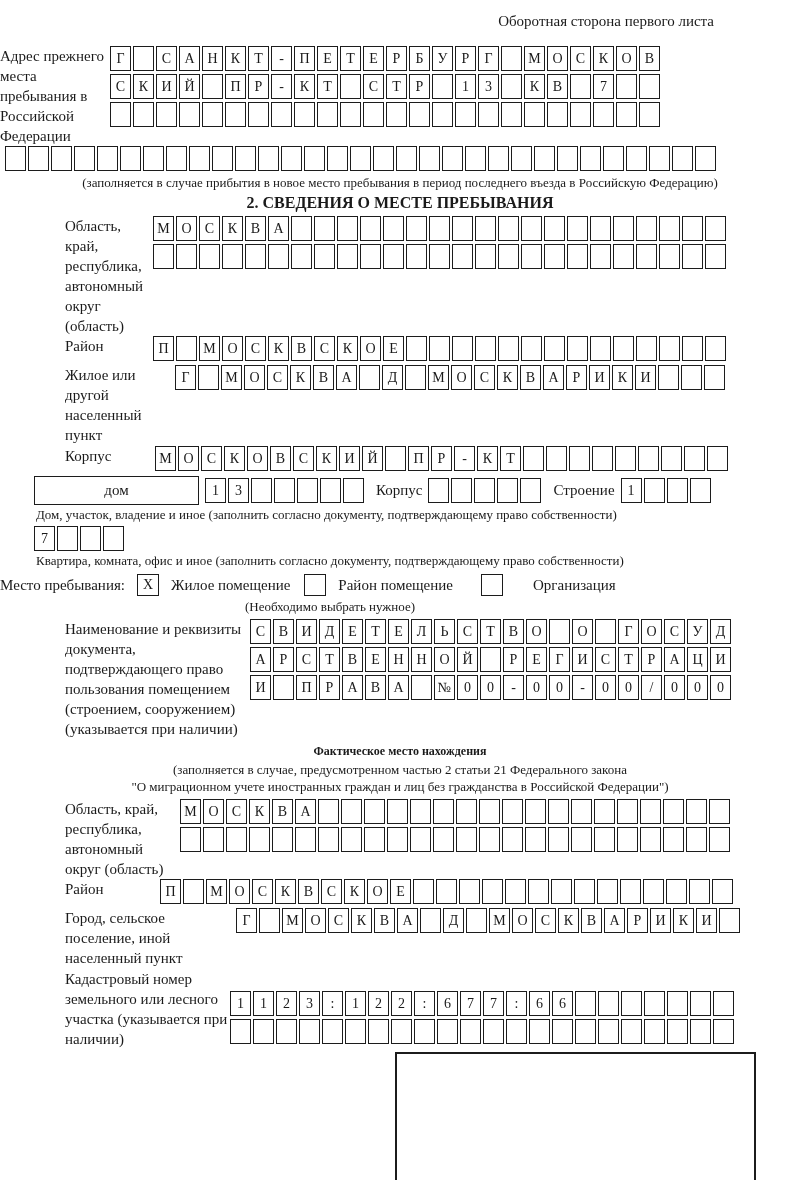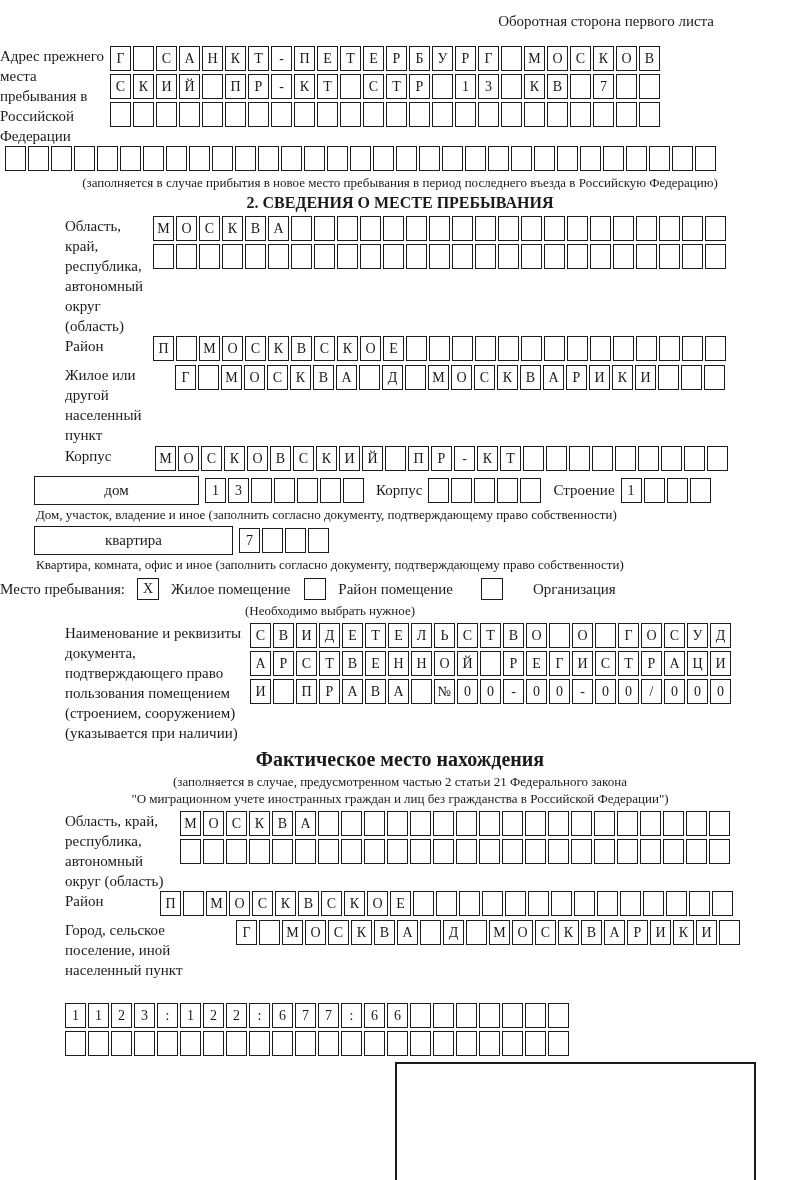--- a/index.html
+++ b/index.html
@@ -59,21 +59,21 @@
     width:20px; height:20px; border:1.5px solid #1c1c1c; display:flex;
     align-items:center; justify-content:center; font-size:14px; flex:none;
   }
   .stay-row .opt-label { margin:0 14px 0 12px; }
   .stay-label { margin-right:12px; }
   .choose-note { margin-left:245px; margin-top:2px; }
 
   .doc-block { margin-left:65px; margin-top:4px; }
   .doc-block .flabel { width:185px; }
 
-  .fact-title { font-size:20px; margin-top:5px; }
+  .fact-title { font-size:12px; margin-top:5px; }
   .fact-note { margin-top:2px; }
 
   .oblast2-block { margin-left:65px; margin-top:4px; }
   .oblast2-block .flabel { width:115px; }
   .raion2-block { margin-left:65px; }
   .raion2-block .flabel { width:95px; }
   .gorod2-block { margin-left:65px; margin-top:1px; }
   .gorod2-block .flabel { width:171px; }
   .kad-block { margin-left:65px; margin-top:1px; }
   .kad-block .flabel { width:165px; }
@@ -392,21 +392,20 @@
     <div class="grid" style="margin-bottom:0">
         <span class="cell">1</span>
         <span class="cell"></span>
         <span class="cell"></span>
         <span class="cell"></span>
       </div>
   </div>
   <div class="note caption-left">Дом, участок, владение и иное (заполнить согласно документу, подтверждающему право собственности)</div>
 
   <div class="kvart-row">
-    <div class="named-box kv-box">квартира</div>
     <div class="grid" style="margin-bottom:0">
         <span class="cell">7</span>
         <span class="cell"></span>
         <span class="cell"></span>
         <span class="cell"></span>
       </div>
   </div>
   <div class="note caption-left">Квартира, комната, офис и иное (заполнить согласно документу, подтверждающему право собственности)</div>
 
   <div class="stay-row">
@@ -614,20 +613,21 @@
           <span class="cell">Р</span>
           <span class="cell">И</span>
           <span class="cell">К</span>
           <span class="cell">И</span>
           <span class="cell"></span>
         </div>
     </div>
   </div>
 
   <div class="field kad-block">
+    <div class="flabel">Кадастровый номер земельного или лесного участка (указывается при наличии)</div>
     <div class="gridcol">
       <div class="grid">
           <span class="cell">1</span>
           <span class="cell">1</span>
           <span class="cell">2</span>
           <span class="cell">3</span>
           <span class="cell">:</span>
           <span class="cell">1</span>
           <span class="cell">2</span>
           <span class="cell">2</span>

